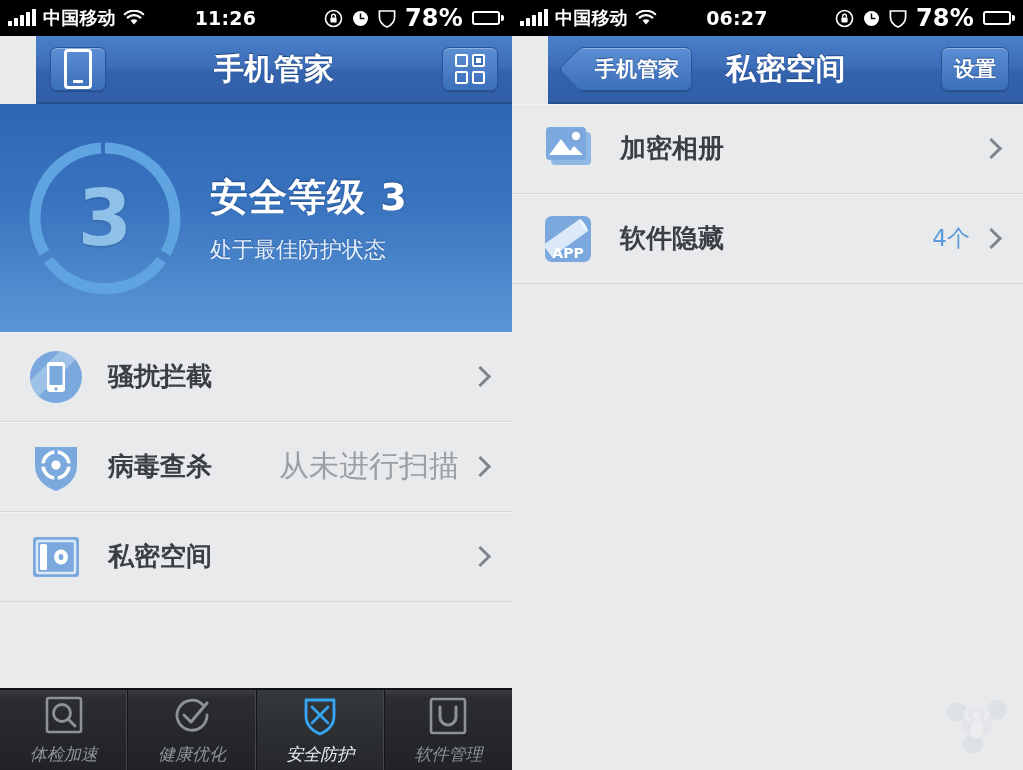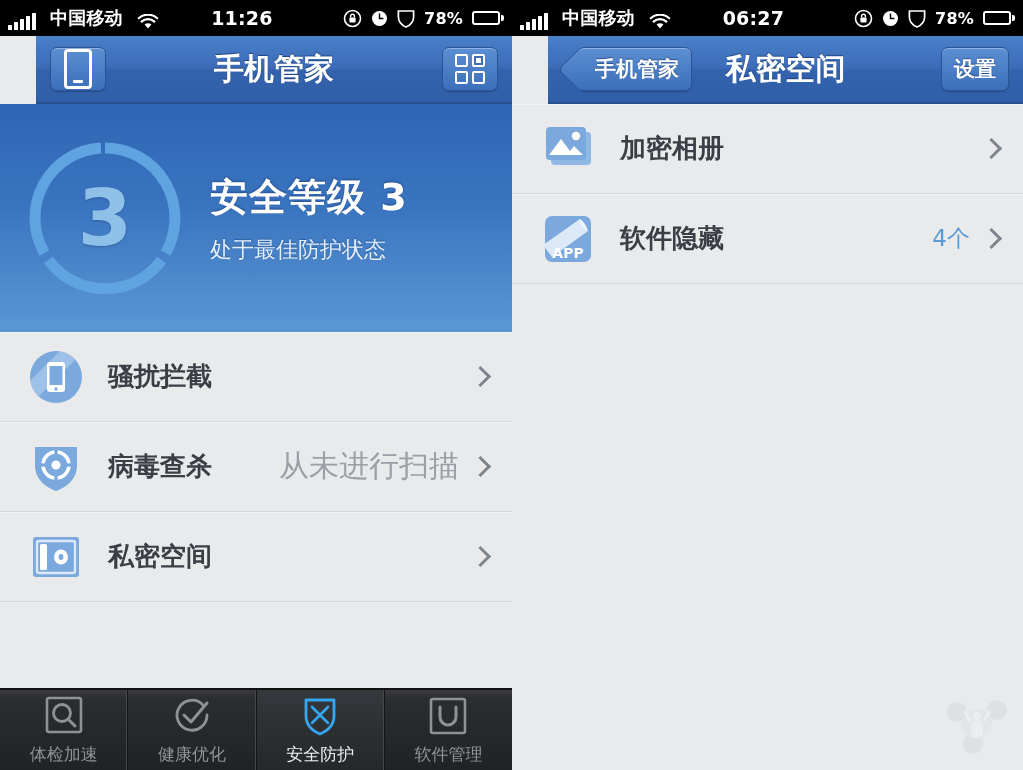--- a/index.html
+++ b/index.html
@@ -13,34 +13,34 @@
   .screen { position: relative; height: 770px; overflow: hidden; background: #e8eaec; }
   .screen.left  { width: 512px; }
   .screen.right { width: 511px; }
 
   
   .statusbar {
     height: 36px; background: #000; color: #fff;
     display: flex; align-items: center; padding: 0 8px;
     font-size: 19px; font-weight: bold; letter-spacing: .2px;
   }
-  .sb-left  { display: flex; align-items: flex-end; gap: 14px; flex: 0 0 auto; }
+  .sb-left  { display: flex; align-items: center; gap: 7px; flex: 0 0 auto; }
   .sb-mid   { flex: 1 1 auto; text-align: center; padding-right: 18px; }
   .sb-right { display: flex; align-items: center; gap: 9px; flex: 0 0 auto; }
   .sb-carrier { font-size: 18px; font-weight: bold; }
   .bars { display: flex; align-items: flex-end; gap: 2px; height: 16px; }
   .bars i { display: block; width: 4px; background: #fff; border-radius: .5px; }
   .bars i:nth-child(1){height:5px}.bars i:nth-child(2){height:8px}
   .bars i:nth-child(3){height:11px}.bars i:nth-child(4){height:14px}
   .bars i:nth-child(5){height:17px}
   .battery { display: flex; align-items: center; }
   .batt-body { width: 28px; height: 14px; border: 2px solid #fff; border-radius: 3px; padding: 1px; }
   .batt-fill { height: 100%; width: 78%; background: #fff; border-radius: 1px; }
   .batt-cap { width: 3px; height: 6px; background: #fff; margin-left: 1px; border-radius: 0 2px 2px 0; }
-  .sb-pct { font-size: 16px; font-weight: bold; }
+  .sb-pct { font-size: 24px; font-weight: bold; }
 
   
   .navbar {
     position: relative; height: 68px;
     background: linear-gradient(to bottom, #4a7fc9 0%, #3c6cb8 48%, #3463ae 52%, #305ea8 100%);
     border-bottom: 2px solid #27508f;
     display: flex; align-items: center; padding: 0 14px; margin-left: 36px;
   }
   .nav-title {
     position: absolute; left: 0; right: 0; text-align: center;
@@ -137,21 +137,21 @@
     background: linear-gradient(to bottom, #3a3c3f 0%, #2b2d30 10%, #202225 100%);
     border-top: 2px solid #111;
     display: flex;
   }
   .tab {
     flex: 1; display: flex; flex-direction: column; align-items: center; justify-content: center;
     gap: 4px; border-right: 1px solid #141517; box-shadow: inset -1px 0 0 #45474a;
     position: relative;
   }
   .tab:last-child { border-right: none; box-shadow: none; }
-  .tab .tlabel { font-size: 17px; color: #8e9297; }
+  .tab .tlabel { font-size: 17px; color: #8e9297; font-style: italic; }
   .tab.active { background: linear-gradient(to bottom, #35383c, #25272a); }
   .tab.active .tlabel { color: #e9eef3; }
   .tab svg { display: block; width: 44px; height: 44px; }
 
   
   .watermark {
     position: absolute; right: 14px; bottom: 16px;
     width: 66px; height: 56px; opacity: .55; pointer-events: none;
   }
 </style>

